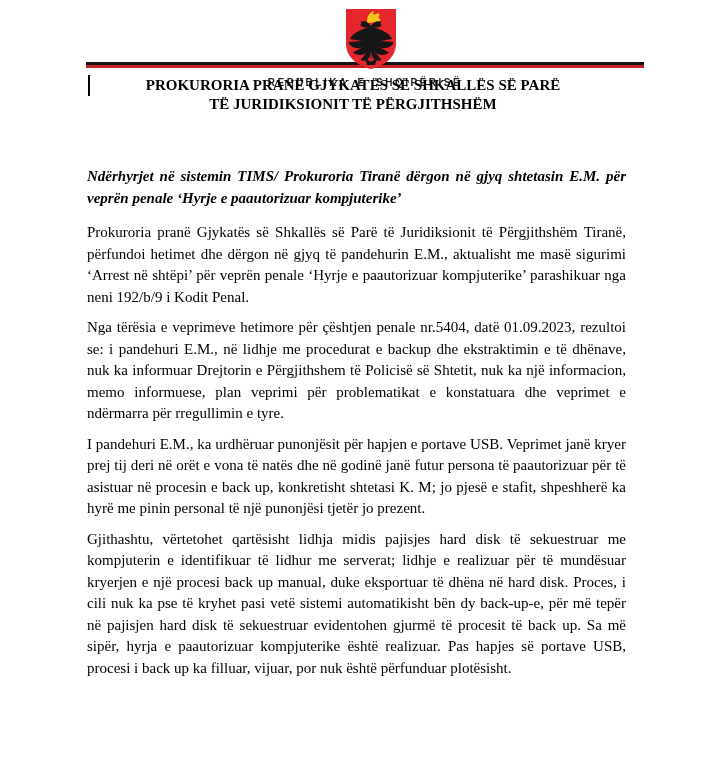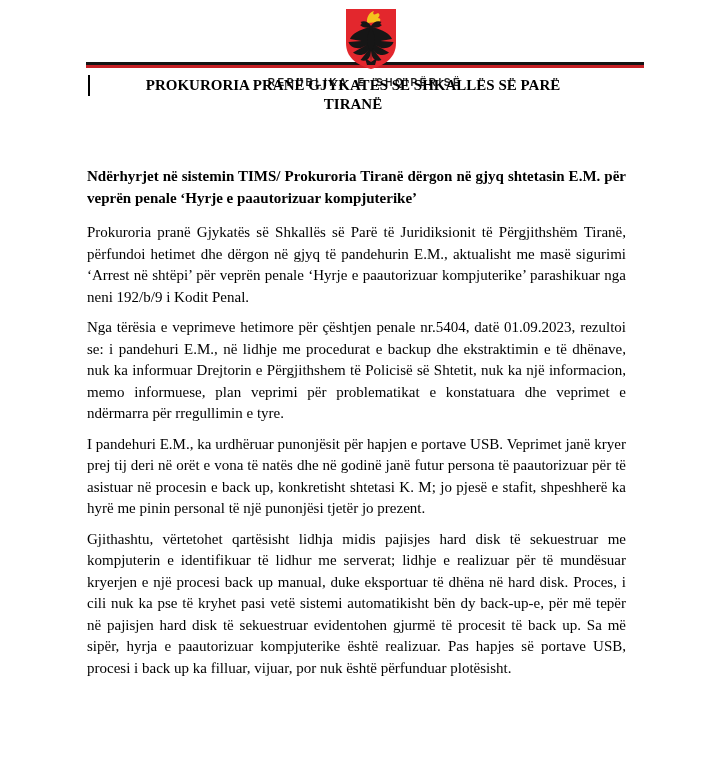--- a/index.html
+++ b/index.html
@@ -90,20 +90,21 @@
     font-size: 15px;
     line-height: 21.5px;
     text-align: justify;
   }
   .content p {
     margin: 0 0 9px 0;
   }
   .content p.headline {
     font-weight: bold;
     margin-bottom: 13px;
+    font-style: italic;
   }
 </style>
 </head>
 <body>
 
 <div class="page">
 
   <div class="rule">
     <div class="rule-black"></div>
     <div class="rule-red"></div>
@@ -121,21 +122,21 @@
       </g>
     </svg>
   </div>
 
   <div class="cursor-mark"></div>
 
   <div class="republic">REPUBLIKA E SHQIPËRISË</div>
 
   <div class="title-block">
     <div>PROKURORIA PRANË GJYKATËS SË SHKALLËS SË PARË</div>
-    <div>TIRANË</div>
+    <div>TË JURIDIKSIONIT TË PËRGJITHSHËM</div>
   </div>
 
   <div class="content">
     <p class="headline">Ndërhyrjet në sistemin TIMS/ Prokuroria Tiranë dërgon në gjyq shtetasin E.M. për veprën penale ‘Hyrje e paautorizuar kompjuterike’</p>
     <p>Prokuroria pranë Gjykatës së Shkallës së Parë të Juridiksionit të Përgjithshëm Tiranë, përfundoi hetimet dhe dërgon në gjyq të pandehurin E.M., aktualisht me masë sigurimi ‘Arrest në shtëpi’ për veprën penale ‘Hyrje e paautorizuar kompjuterike’ parashikuar nga neni 192/b/9 i Kodit Penal.</p>
     <p>Nga tërësia e veprimeve hetimore për çështjen penale nr.5404, datë 01.09.2023, rezultoi se: i pandehuri E.M., në lidhje me procedurat e backup dhe ekstraktimin e të dhënave, nuk ka informuar Drejtorin e Përgjithshem të Policisë së Shtetit, nuk ka një informacion, memo informuese, plan veprimi për problematikat e konstatuara dhe veprimet e ndërmarra për rregullimin e tyre.</p>
     <p>I pandehuri E.M., ka urdhëruar punonjësit për hapjen e portave USB. Veprimet janë kryer prej tij deri në orët e vona të natës dhe në godinë janë futur persona të paautorizuar për të asistuar në procesin e back up, konkretisht shtetasi K. M; jo pjesë e stafit, shpeshherë ka hyrë me pinin personal të një punonjësi tjetër jo prezent.</p>
     <p>Gjithashtu, vërtetohet qartësisht lidhja midis pajisjes hard disk të sekuestruar me kompjuterin e identifikuar të lidhur me serverat; lidhje e realizuar për të mundësuar kryerjen e një procesi back up manual, duke eksportuar të dhëna në hard disk. Proces, i cili nuk ka pse të kryhet pasi vetë sistemi automatikisht bën dy back-up-e, për më tepër në pajisjen hard disk të sekuestruar evidentohen gjurmë të procesit të back up. Sa më sipër, hyrja e paautorizuar kompjuterike është realizuar. Pas hapjes së portave USB, procesi i back up ka filluar, vijuar, por nuk është përfunduar plotësisht.</p>
   </div>
 

